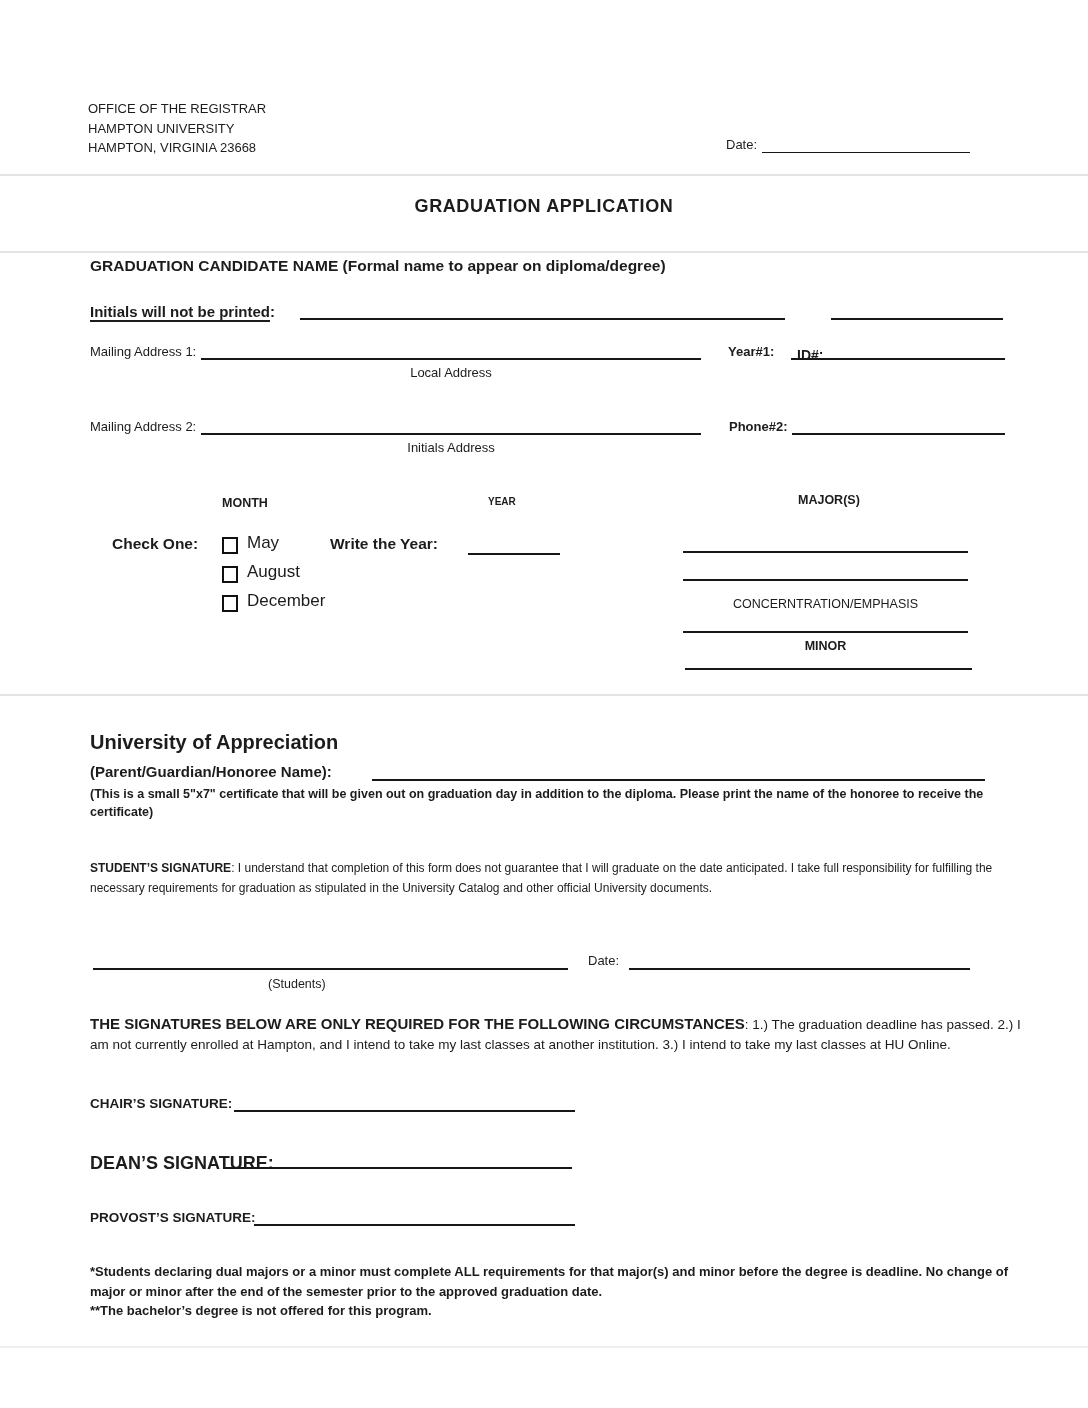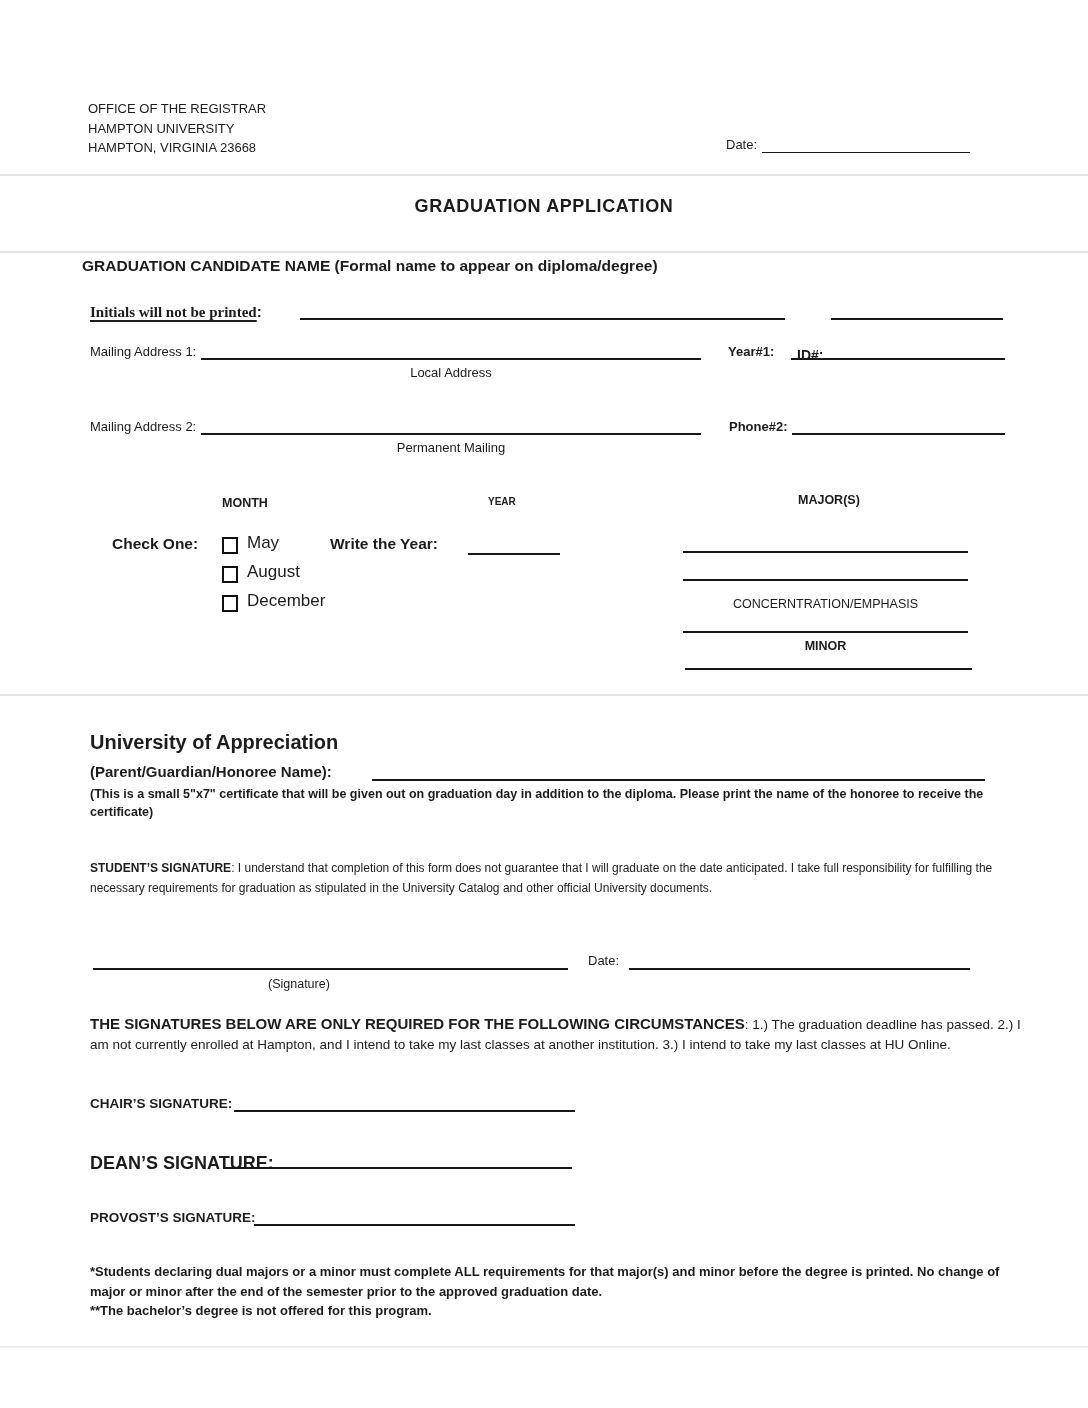--- a/index.html
+++ b/index.html
@@ -6,21 +6,21 @@
   html,body { background:#ffffff; }
   body {
     width:1088px; height:1408px;
     font-family:"Liberation Sans", sans-serif;
     color:#1c1c1c;
     position:relative;
     overflow:hidden;
   }
   .abs { position:absolute; }
   .b { font-weight:bold; }
-  .u { text-decoration:underline; text-decoration-thickness:2px; text-underline-offset:3px;font-family:Liberation Serif, serif; }
+  .u { text-decoration:underline; text-decoration-thickness:2px; text-underline-offset:3px; }
   .fill-line {
     position:absolute; height:0;
     border-bottom:2px solid #171717;
   }
   .thin { border-bottom-width:1.5px; }
   .grayline {
     position:absolute; left:0; width:1088px; height:2px;
     background:#e4e4e4;
   }
   .checkbox {
@@ -42,38 +42,38 @@
 
 <div class="abs" style="left:726px; top:137px; font-size:13px;">Date:</div>
 <div class="fill-line thin" style="left:762px; top:152px; width:208px;"></div>
 
 <div class="grayline" style="top:174px;"></div>
 
 <div class="abs b center" style="left:0; top:196px; width:1088px; font-size:18px; letter-spacing:0.6px;">GRADUATION APPLICATION</div>
 
 <div class="grayline" style="top:251px;"></div>
 
-<div class="abs b" style="left:82px; top:257px; font-size:15.5px;">GRADUATION CANDIDATE NAME (Formal name to appear on diploma/degree)</div>
+<div class="abs b" style="left:90px; top:257px; font-size:15.5px;">GRADUATION CANDIDATE NAME (Formal name to appear on diploma/degree)</div>
 
 <div class="abs" style="left:90px; top:303px; font-size:15px;">
   <span class="b u">Initials will not be printed</span><span class="b">:</span>
 </div>
 <div class="fill-line" style="left:300px; top:318px; width:485px;"></div>
 <div class="abs b" style="left:797px; top:303px; font-size:14px;margin-top:44px;">ID#:</div>
 <div class="fill-line" style="left:831px; top:318px; width:172px;"></div>
 
 <div class="abs" style="left:90px; top:344px; font-size:13px;">Mailing Address 1:</div>
 <div class="fill-line" style="left:201px; top:358px; width:500px;"></div>
 <div class="abs center" style="left:201px; top:365px; width:500px; font-size:13px;">Local Address</div>
 <div class="abs b" style="left:728px; top:344px; font-size:13px;">Year#1:</div>
 <div class="fill-line" style="left:791px; top:358px; width:214px;"></div>
 
 <div class="abs" style="left:90px; top:419px; font-size:13px;">Mailing Address 2:</div>
 <div class="fill-line" style="left:201px; top:433px; width:500px;"></div>
-<div class="abs center" style="left:201px; top:440px; width:500px; font-size:13px;">Permanent Mailing</div>
+<div class="abs center" style="left:201px; top:440px; width:500px; font-size:13px;">Initials Address</div>
 <div class="abs b" style="left:729px; top:419px; font-size:13px;">Phone#2:</div>
 <div class="fill-line" style="left:792px; top:433px; width:213px;"></div>
 
 <div class="abs b" style="left:222px; top:496px; font-size:12.5px;">MONTH</div>
 <div class="abs b" style="left:488px; top:496px; font-size:10px;">YEAR</div>
 <div class="abs b" style="left:798px; top:493px; font-size:12.5px;">MAJOR(S)</div>
 
 <div class="abs b" style="left:112px; top:535px; font-size:15.5px;">Check One:</div>
 
 <div class="checkbox" style="left:222px; top:537px;"></div>
@@ -102,31 +102,31 @@
 <div class="fill-line" style="left:372px; top:779px; width:613px;"></div>
 <div class="abs b" style="left:90px; top:786px; width:905px; font-size:12.5px; line-height:17.5px;">(This is a small 5"x7" certificate that will be given out on graduation day in addition to the diploma. Please print the name of the honoree to receive the certificate)</div>
 
 <div class="abs para md" style="left:90px; top:858px; width:912px;">
   <span class="b">STUDENT’S SIGNATURE</span><span>: I understand that completion of this form does not guarantee that I will graduate on the date anticipated. I take full responsibility for fulfilling the necessary requirements for graduation as stipulated in the University Catalog and other official University documents.</span>
 </div>
 
 <div class="fill-line" style="left:93px; top:968px; width:475px;"></div>
 <div class="abs" style="left:588px; top:953px; font-size:13px;">Date:</div>
 <div class="fill-line" style="left:629px; top:968px; width:341px;"></div>
-<div class="abs" style="left:268px; top:977px; font-size:12.5px;">(Signature)</div>
+<div class="abs" style="left:268px; top:977px; font-size:12.5px;">(Students)</div>
 
 <div class="abs para" style="left:90px; top:1014px; width:932px; font-size:13.5px;">
   <span class="b" style="font-size:15px;">THE SIGNATURES BELOW ARE ONLY REQUIRED FOR THE FOLLOWING CIRCUMSTANCES</span><span>:  1.) The graduation deadline has passed. 2.) I am not currently enrolled at Hampton, and I intend to take my last classes at another institution. 3.) I intend to take my last classes at HU Online.</span>
 </div>
 
 <div class="abs b" style="left:90px; top:1096px; font-size:13.5px;">CHAIR’S SIGNATURE:</div>
 <div class="fill-line" style="left:234px; top:1110px; width:341px;"></div>
 
 <div class="abs b" style="left:90px; top:1153px; font-size:18px;">DEAN’S SIGNATURE:</div>
 <div class="fill-line" style="left:225px; top:1167px; width:347px;"></div>
 
 <div class="abs b" style="left:90px; top:1210px; font-size:13.5px;">PROVOST’S SIGNATURE:</div>
 <div class="fill-line" style="left:254px; top:1224px; width:321px;"></div>
 
-<div class="abs b para" style="left:90px; top:1262px; width:922px; font-size:13px;">*Students declaring dual majors or a minor must complete ALL requirements for that major(s) and minor before the degree is printed. No change of major or minor after the end of the semester prior to the approved graduation date.</div>
+<div class="abs b para" style="left:90px; top:1262px; width:922px; font-size:13px;">*Students declaring dual majors or a minor must complete ALL requirements for that major(s) and minor before the degree is deadline. No change of major or minor after the end of the semester prior to the approved graduation date.</div>
 <div class="abs b" style="left:90px; top:1303px; width:922px; font-size:13px;">**The bachelor’s degree is not offered for this program.</div>
 
 <div class="grayline" style="top:1346px; background:#efefef;"></div>
 
 </body></html>

